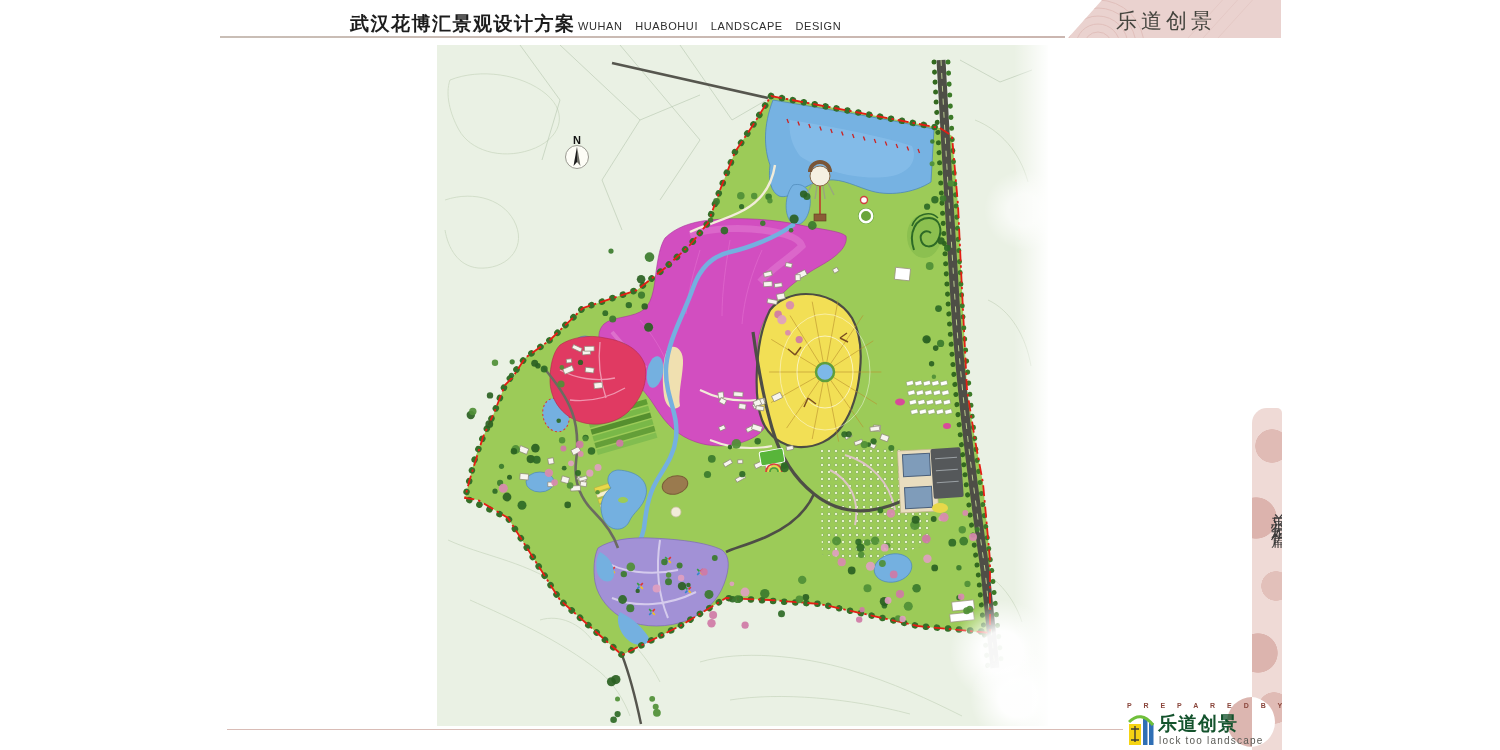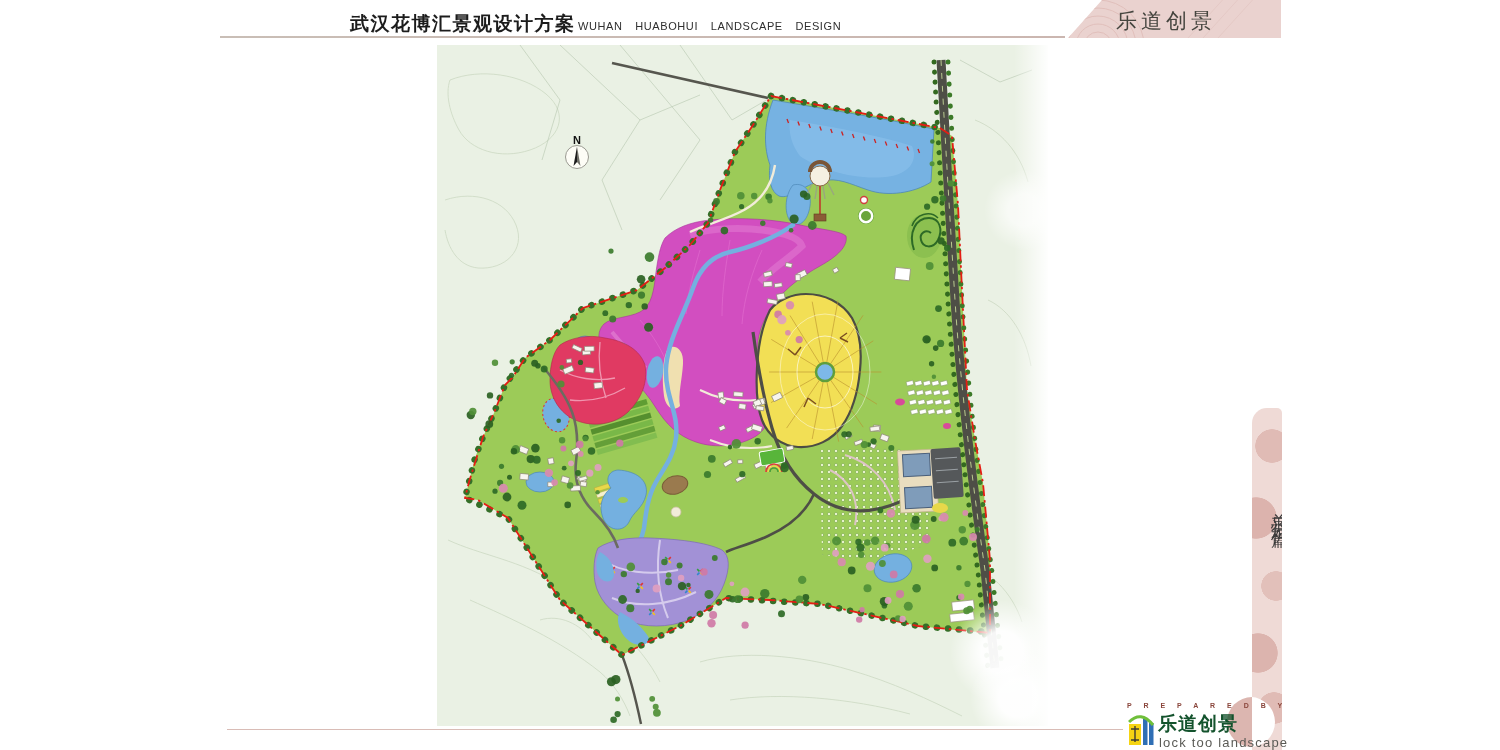--- a/index.html
+++ b/index.html
@@ -36,21 +36,21 @@
   .deco-half-circle{position:absolute;left:1227px;top:697px;width:25px;height:50px;
                border-radius:25px 0 0 25px;background:#dcb6b0;}
   
   .ftr-rule{position:absolute;left:227px;top:729px;width:896px;height:0;
             border-top:1px solid #d9bcb6;}
   .prepared{position:absolute;left:1127px;top:702px;font-size:7px;font-weight:700;
             color:#8a463c;letter-spacing:5px;white-space:nowrap;}
   .logo-box{position:absolute;left:1128px;top:714px;width:27px;height:33px;}
   .logo-cn{position:absolute;left:1158px;top:711px;font-size:19px;font-weight:700;
            color:#14532d;letter-spacing:1px;white-space:nowrap;}
-  .logo-en{position:absolute;left:1159px;top:735px;font-size:13px;color:#5a5a55;
+  .logo-en{position:absolute;left:1159px;top:735px;font-size:10px;color:#5a5a55;
            letter-spacing:1.2px;white-space:nowrap;text-align:right;}
   
   .map-wrap{position:absolute;left:437px;top:45px;width:611px;height:681px;}
 </style>
 </head>
 <body>
 
 <div class="page">
 
   <div class="hdr-title">武汉花博汇景观设计方案</div>

